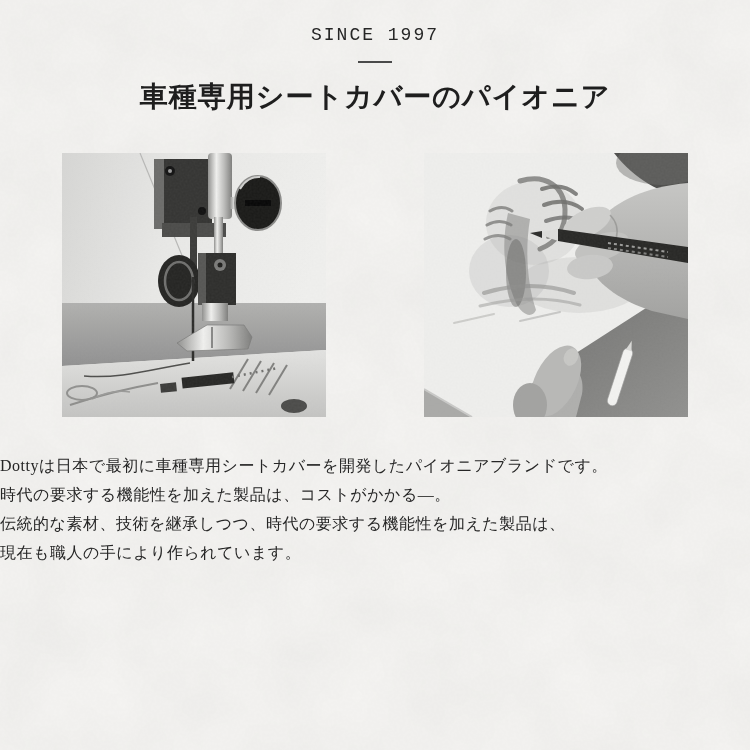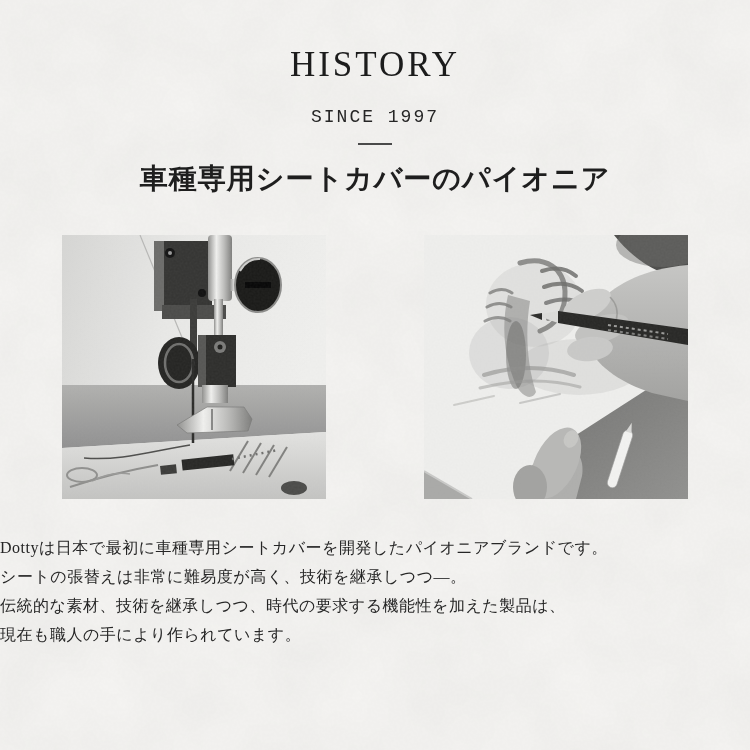--- a/index.html
+++ b/index.html
@@ -80,21 +80,20 @@
       <feTurbulence type="fractalNoise" baseFrequency="0.35" numOctaves="2" seed="3"></feTurbulence>
       <feColorMatrix type="matrix" values="0 0 0 0 0.5  0 0 0 0 0.5  0 0 0 0 0.5  0 0 0 0.06 0"></feColorMatrix>
     </filter>
   </defs>
   <rect width="750" height="750" filter="url(#mottle)"></rect>
   <rect width="750" height="750" filter="url(#grainFine)"></rect>
 </svg>
 
 <div class="content">
 
-  <h1 class="heading">HISTORY</h1>
   <div class="since">SINCE 1997</div>
   <div class="divider"></div>
   <h2 class="title-jp">車種専用シートカバーのパイオニア</h2>
 
   <div class="photos">
 
     <figure class="photo">
       <svg viewBox="0 0 264 264" role="img">
         <defs>
           <linearGradient id="lwall" x1="0" y1="0" x2="1" y2="0.25">
@@ -249,18 +248,18 @@
         <ellipse cx="132" cy="228" rx="21" ry="38" fill="#b8b8b6" transform="rotate(26 132 228)"></ellipse>
         <ellipse cx="106" cy="252" rx="17" ry="22" fill="#a2a2a0"></ellipse>
         <ellipse cx="147" cy="204" rx="7" ry="9" fill="#c9c9c7" opacity="0.85" transform="rotate(24 147 204)"></ellipse>
         <rect width="264" height="264" filter="url(#rgrain)"></rect>
       </svg>
     </figure>
   </div>
 
   <div class="body-text">
     <p>Dottyは日本で最初に車種専用シートカバーを開発したパイオニアブランドです。</p>
-    <p>シートの張替えは非常に難易度が高く、技術を継承しつつ―。</p>
+    <p>時代の要求する機能性を加えた製品は、コストがかかる―。</p>
     <p>伝統的な素材、技術を継承しつつ、時代の要求する機能性を加えた製品は、</p>
     <p>現在も職人の手により作られています。</p>
   </div>
 
 </div>
 
 </body></html>

